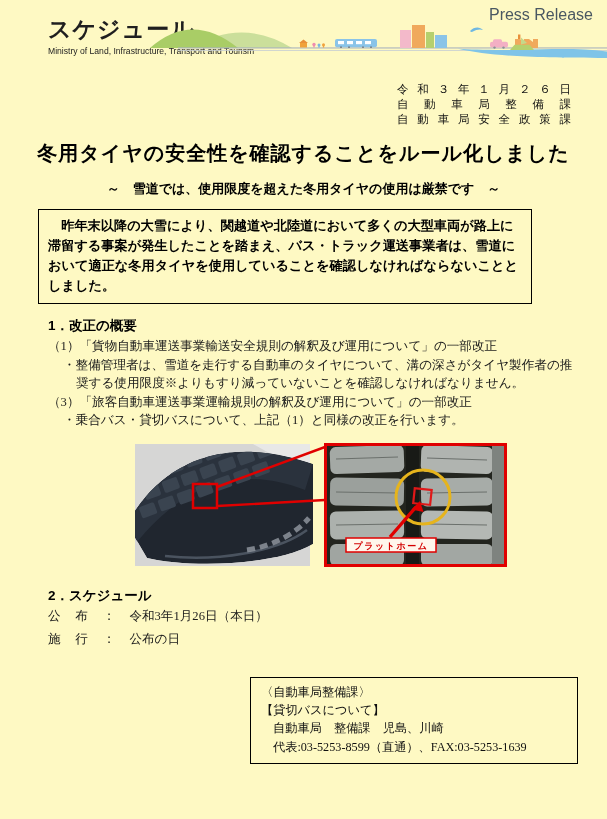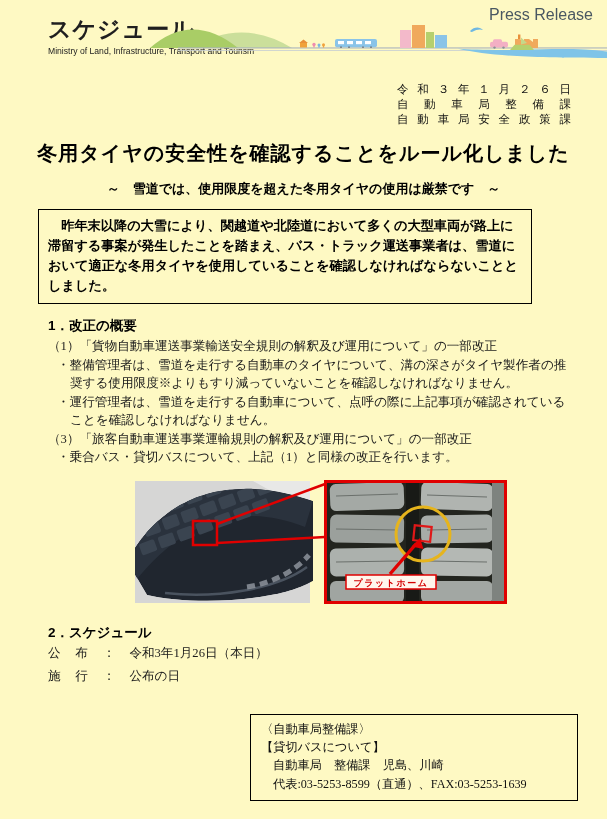--- a/index.html
+++ b/index.html
@@ -53,21 +53,21 @@
     font-size:13.2px; font-weight:bold; line-height:20px; color:#000;
   }
   
   .sec { margin-left:48px; margin-right:34px; }
   .sec-h {
     font-family:"Liberation Sans","DejaVu Sans",sans-serif;
     font-size:13.5px; font-weight:bold; color:#000;
   }
   .sec1 .sec-h { margin-top:13px; margin-bottom:2px; }
   .body-line { font-size:12.6px; line-height:18.5px; }
-  .bullet { margin-left:9px; padding-left:13px; text-indent:-13px;
+  .bullet { margin-left:15px; padding-left:13px; text-indent:-13px;
             font-size:12.6px; line-height:18.5px; }
   .note { margin-top:15px; margin-left:12px; padding-left:13px; text-indent:-13px;
           font-size:12.6px; line-height:19px; }
   
   .figure { margin:13px 0 0 135px; width:372px; height:124px; }
   
   .sec2 { margin-top:16px; }
   .sched-row { font-size:12.6px; line-height:23px; }
   .sched-row .sep { margin:0 14px; }
   .sched-row .lbl { letter-spacing:1px; }
@@ -170,21 +170,20 @@
 
   
   <div class="summary-box">　昨年末以降の大雪により、関越道や北陸道において多くの大型車両が路上に滞留する事案が発生したことを踏まえ、バス・トラック運送事業者は、雪道において適正な冬用タイヤを使用していることを確認しなければならないこととしました。</div>
 
   
   <div class="sec sec1">
     <div class="sec-h">1．改正の概要</div>
 
     <div class="body-line">（1）「貨物自動車運送事業輸送安全規則の解釈及び運用について」の一部改正</div>
     <div class="bullet">・整備管理者は、雪道を走行する自動車のタイヤについて、溝の深さがタイヤ製作者の推奨する使用限度※よりもすり減っていないことを確認しなければなりません。</div>
-    <div class="bullet">・運行管理者は、雪道を走行する自動車について、点呼の際に上記事項が確認されていることを確認しなければなりません。</div>
 
     <div class="body-line">（3）「旅客自動車運送事業運輸規則の解釈及び運用について」の一部改正</div>
     <div class="bullet">・乗合バス・貸切バスについて、上記（1）と同様の改正を行います。</div>
 
   </div>
 
   
   <svg class="figure" width="372" height="124" viewBox="0 0 372 124">
 
     <g transform="translate(0,1)">

